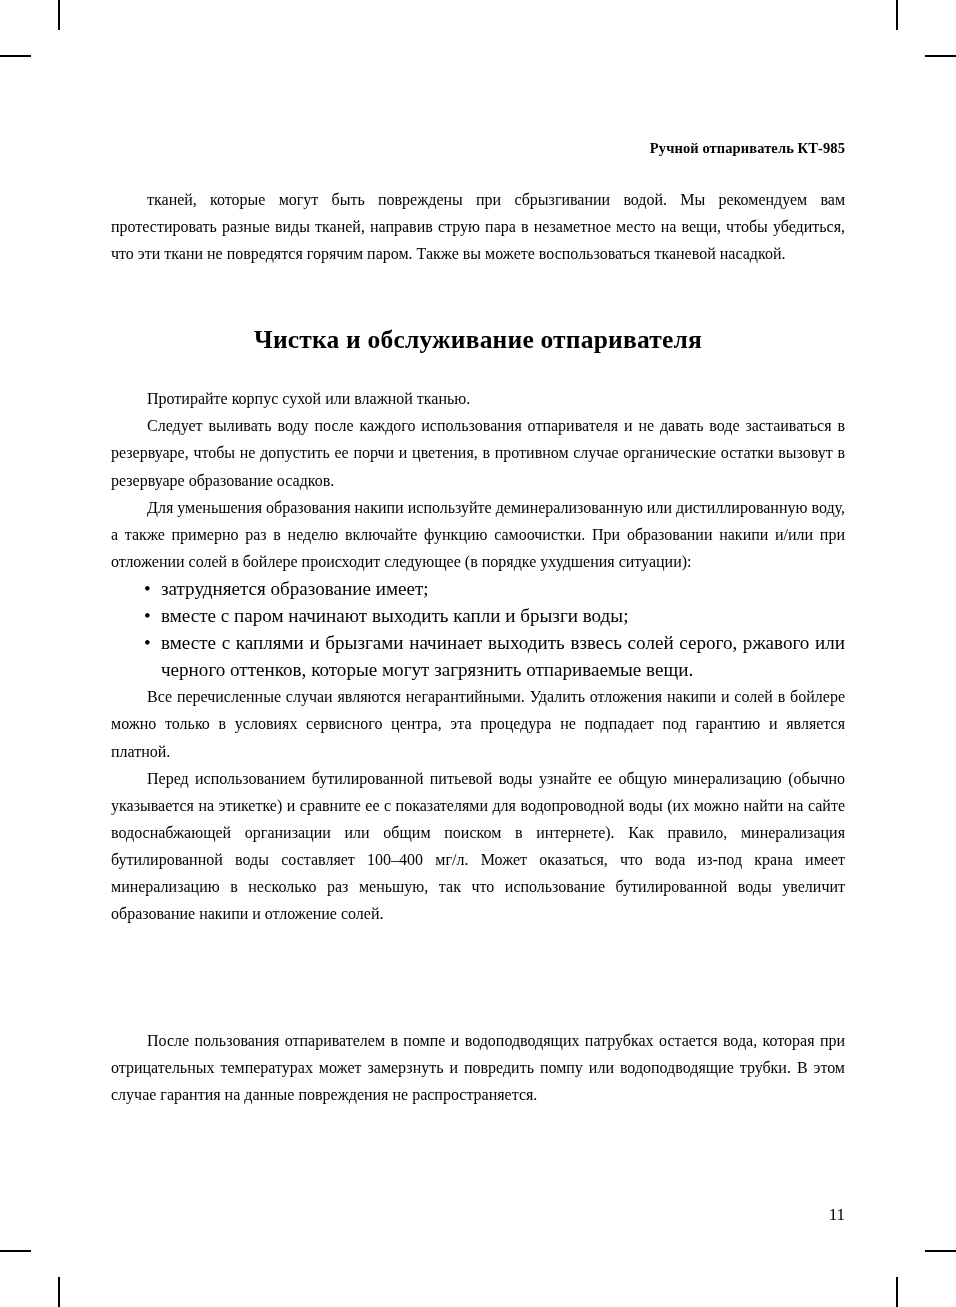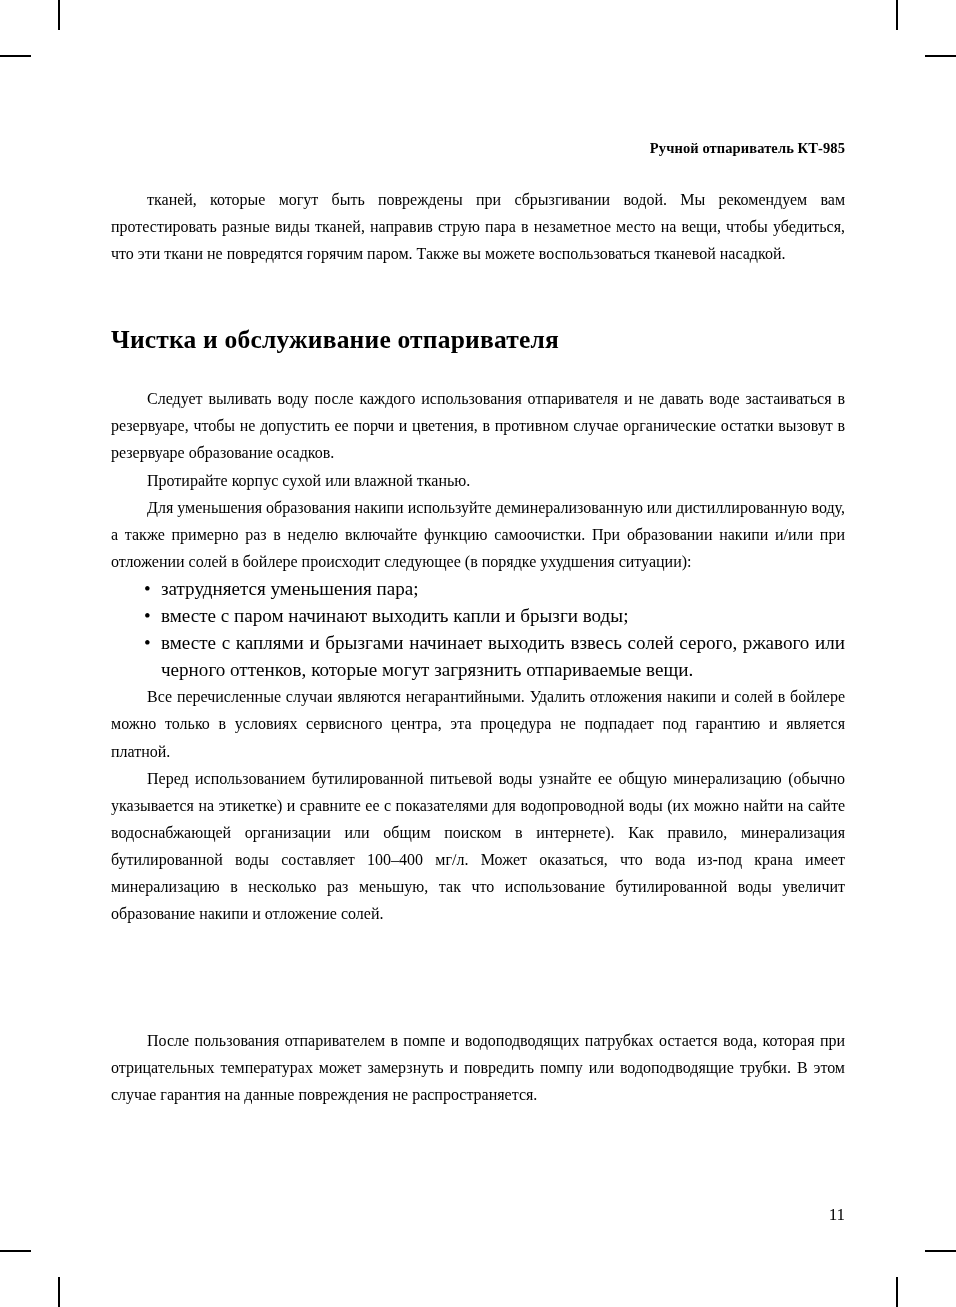--- a/index.html
+++ b/index.html
@@ -68,21 +68,21 @@
     text-align: justify;
     text-indent: 36px;
     hyphens: manual;
   }
 
   h2.section-title {
     margin: 0;
     font-size: 25.5px;
     line-height: 30px;
     font-weight: bold;
-    text-align: left;
+    text-align: center;
     letter-spacing: 0.2px;
   }
 
   .spacer-before-h2 { height: 58px; }
   .spacer-after-h2  { height: 30px; }
   .spacer-before-h2b { height: 68px; }
   .spacer-after-h2b  { height: 32px; }
 
   ul.bullets {
     margin: 0;
@@ -134,30 +134,30 @@
 
     <p class="para">тканей, которые могут быть повреждены при сбрызгивании водой. Мы рекомендуем вам протестировать разные виды тканей, направив струю пара в незаметное место на вещи, чтобы убедиться, что эти ткани не повредятся горячим паром. Также вы можете воспользоваться тканевой насадкой.</p>
 
 
     <div class="spacer-before-h2"></div>
 
     <h2 class="section-title">Чистка и обслуживание отпаривателя</h2>
 
     <div class="spacer-after-h2"></div>
 
+    <p class="para">Протирайте корпус сухой или влажной тканью.</p>
+
     <p class="para">Следует выливать воду после каждого использования отпаривателя и не давать воде застаиваться в резервуаре, чтобы не допустить ее порчи и цветения, в противном случае органические остатки вызовут в резервуаре образование осадков.</p>
-
-    <p class="para">Протирайте корпус сухой или влажной тканью.</p>
 
     <p class="para">Для уменьшения образования накипи используйте демине­рализованную или дистиллированную воду, а также примерно раз в неделю включайте функцию самоочистки. При образовании накипи и/или при отложении солей в бойлере происходит следующее (в порядке ухудшения ситуации):</p>
 
     <ul class="bullets">
       <li>
         <span class="bullet-dot">•</span>
-        <span>затрудняется уменьшения пара;</span>
+        <span>затрудняется образование имеет;</span>
       </li>
       <li>
         <span class="bullet-dot">•</span>
         <span>вместе с паром начинают выходить капли и брызги воды;</span>
       </li>
       <li>
         <span class="bullet-dot">•</span>
         <span>вместе с каплями и брызгами начинает выходить взвесь солей серого, ржавого или черного оттенков, которые могут загрязнить отпариваемые вещи.</span>
       </li>
     </ul>

